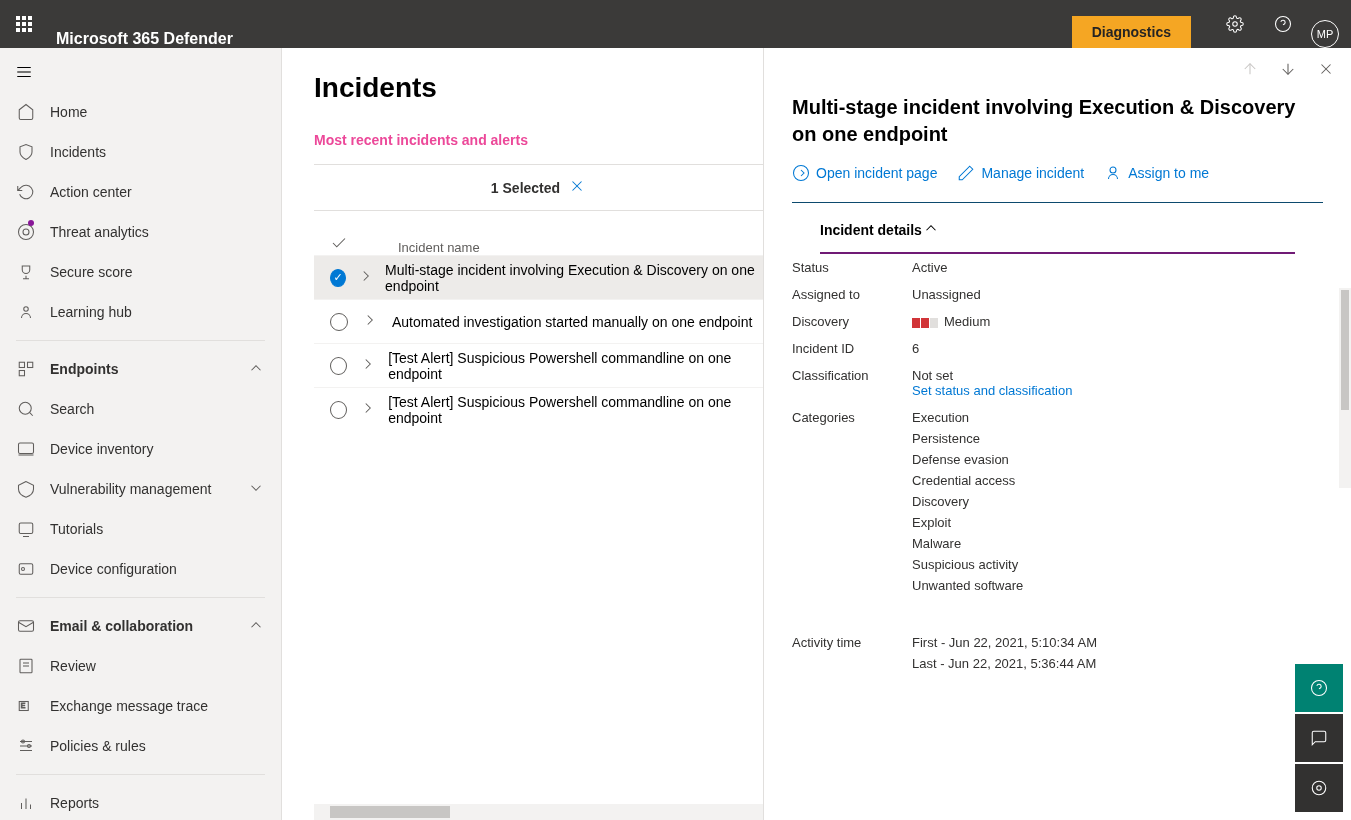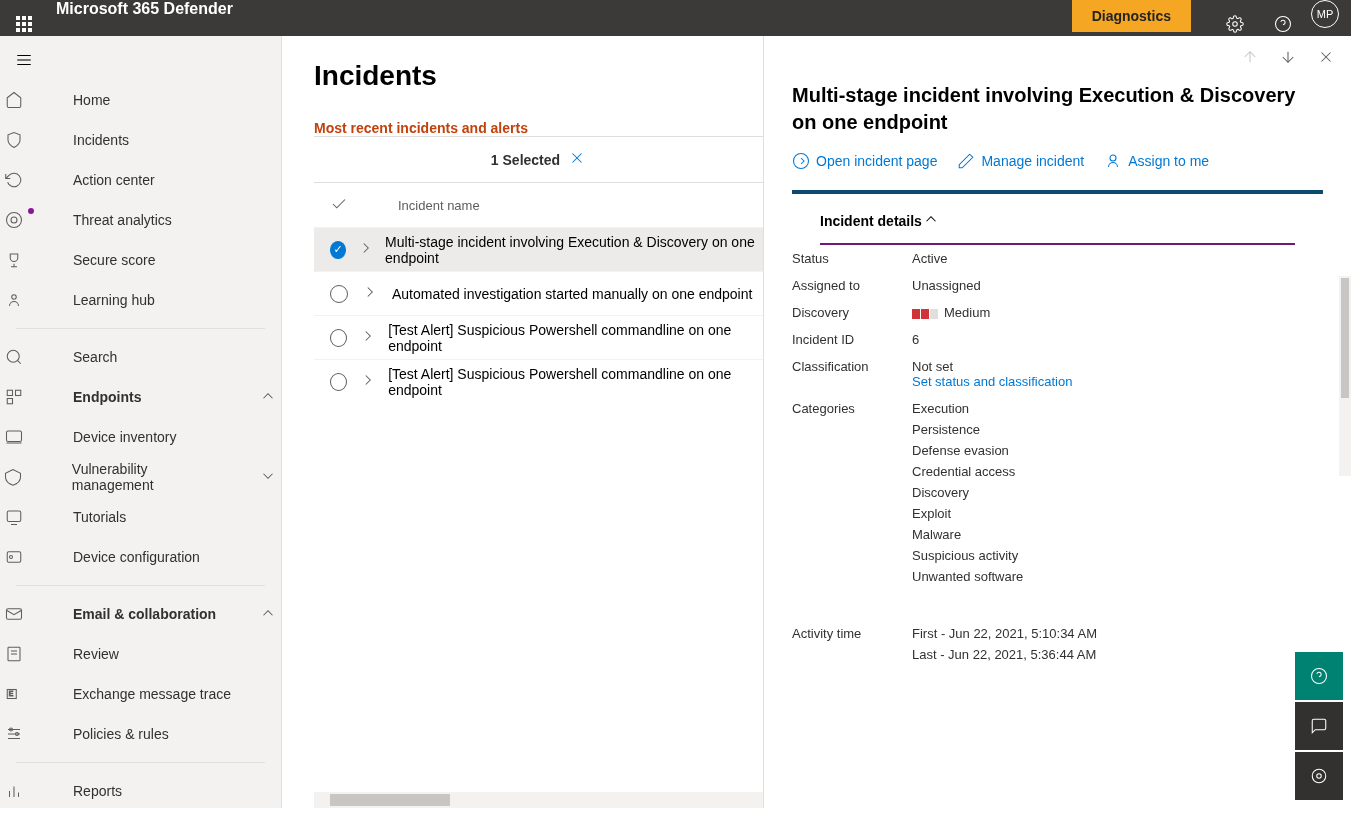--- a/index.html
+++ b/index.html
@@ -1,56 +1,56 @@
 <!DOCTYPE html>
 <html><head>
 <meta charset="utf-8">
 <style>
 * { margin: 0; padding: 0; box-sizing: border-box; font-family: 'Segoe UI', sans-serif; }
 body { width: 1351px; height: 820px; overflow: hidden; background: #fff; }
-.header { height: 36px; background: #3b3a39; display: flex; align-items: flex-start; color: #fff; }
+.header { height: 48px; background: #3b3a39; display: flex; align-items: flex-end; color: #fff; }
 .waffle { width: 48px; height: 48px; display: flex; align-items: center; justify-content: center; cursor: pointer; }
 .waffle-grid { display: grid; grid-template-columns: repeat(3, 4px); grid-template-rows: repeat(3, 4px); gap: 2px; }
 .waffle-grid span { background: #fff; width: 4px; height: 4px; }
 .app-title { font-size: 16px; font-weight: 600; margin-left: 8px; }
 .header-spacer { flex: 1; }
 .diag-btn { background: #f5a623; color: #252423; font-weight: 600; padding: 8px 20px; font-size: 14px; border: none; margin-right: 20px; cursor: pointer; }
 .header-icon { width: 48px; height: 48px; display: flex; align-items: center; justify-content: center; cursor: pointer; }
 .avatar { width: 28px; height: 28px; border-radius: 50%; border: 1px solid #fff; display: flex; align-items: center; justify-content: center; font-size: 11px; margin: 0 12px 0 4px; }
 .body { display: flex; height: 772px; }
 .sidebar { width: 282px; background: #f3f2f1; border-right: 1px solid #e1dfdd; overflow-y: auto; padding-top: 4px; }
 .hamburger { width: 48px; height: 40px; display: flex; align-items: center; justify-content: center; cursor: pointer; }
-.nav-item { display: flex; align-items: center; height: 40px; padding: 0 4px; cursor: pointer; font-size: 14px; color: #323130; position: relative; gap: 35px; }
+.nav-item { display: flex; align-items: center; height: 40px; padding: 0 16px; cursor: pointer; font-size: 14px; color: #323130; position: relative; }
 .nav-item .icon { width: 20px; height: 20px; margin-right: 14px; display: flex; align-items: center; justify-content: center; color: #605e5c; }
 .nav-item.section { font-weight: 600; }
 .nav-item .chev { margin-left: auto; color: #605e5c; }
 .nav-sep { border-top: 1px solid #e1dfdd; margin: 8px 16px; }
 .badge-dot { position: absolute; left: 28px; top: 8px; width: 6px; height: 6px; background: #881798; border-radius: 50%; }
 .main { flex: 1; position: relative; display: flex; }
 .content { flex: 1; padding: 24px 0 0 32px; overflow: hidden; }
 .page-title { font-size: 28px; font-weight: 600; margin-bottom: 28px; }
-.tab-row { border-bottom: 1px solid #e1dfdd; font-size: 14px; color: #c2410c; padding-bottom: 0; font-weight: 600; margin-top: 15px; }
+.tab-row { border-bottom: 1px solid #e1dfdd; font-size: 14px; color: #ec4899; padding-bottom: 16px; font-weight: 600; margin-top: 15px; }
 .sel-bar { display: flex; align-items: center; justify-content: center; padding: 12px 0; border-bottom: 1px solid #e1dfdd; font-size: 14px; font-weight: 600; color: #323130; }
 .sel-bar .x { color: #0078d4; margin-left: 8px; cursor: pointer; }
-.table-head { display: flex; align-items: center; height: 44px; font-size: 13px; color: #605e5c; padding-left: 16px; }
+.table-head { display: flex; align-items: flex-end; height: 44px; font-size: 13px; color: #605e5c; padding-left: 16px; }
 .th-check { width: 44px; }
 .th-name { margin-left: 24px; }
 .row { display: flex; align-items: center; height: 44px; font-size: 14px; border-top: 1px solid #f3f2f1; padding-left: 16px; cursor: pointer; }
 .row.selected { background: #edebe9; }
 .row .circle { width: 18px; height: 18px; border-radius: 50%; border: 1px solid #605e5c; }
 .row.selected .circle { background: #0078d4; border-color: #0078d4; color: #fff; display: flex; align-items: center; justify-content: center; font-size: 11px; }
 .row .expand { width: 44px; text-align: center; color: #605e5c; }
 .scroll-h { position: absolute; bottom: 0; left: 32px; right: 0; height: 16px; background: #f3f2f1; }
 .scroll-h-thumb { position: absolute; left: 16px; top: 2px; width: 120px; height: 12px; background: #c8c6c4; }
 .panel { width: 588px; background: #fff; border-left: 1px solid #e1dfdd; display: flex; flex-direction: column; position: relative; }
 .panel-top { display: flex; justify-content: flex-end; padding: 12px 16px 0; gap: 20px; color: #605e5c; }
 .panel-top span { cursor: pointer; }
 .panel-top .disabled { color: #c8c6c4; }
 .panel-title { font-size: 20px; font-weight: 600; padding: 12px 28px 16px; line-height: 1.35; }
-.panel-actions { display: flex; gap: 20px; padding: 0 28px 20px; font-size: 14px; border-bottom: 4px solid #0c4a6e; margin: 0 28px 0 28px; padding-left: 0; padding-right: 0; }
+.panel-actions { display: flex; gap: 20px; padding: 0 28px 20px; font-size: 14px; border-bottom: 1px solid #0c4a6e; margin: 0 28px 0 28px; padding-left: 0; padding-right: 0; }
 .panel-actions a { color: #0078d4; display: flex; align-items: center; gap: 6px; cursor: pointer; }
 .section-head { display: flex; align-items: center; padding: 16px 28px 12px; font-size: 14px; font-weight: 600; border-bottom: 2px solid #701a75; margin: 0 28px; padding-left: 0; padding-right: 0; }
 .details-body { padding: 0 28px; overflow-y: auto; flex: 1; position: relative; }
 .detail-row { display: flex; padding: 6px 0; font-size: 13px; }
 .detail-label { width: 120px; color: #323130; }
 .detail-val { flex: 1; color: #323130; }
 .sev-bars { display: inline-flex; gap: 1px; margin-right: 6px; vertical-align: middle; }
 .sev-bars span { width: 8px; height: 10px; background: #d13438; }
 .sev-bars span.off { background: #e1dfdd; }
 .cat-list div { margin-bottom: 6px; font-size: 13px; }
@@ -154,41 +154,41 @@
     <div class="nav-item">
         <span class="icon">
           <svg viewBox="0 0 24 24">
             <circle cx="12" cy="8" r="3"></circle>
             <path d="M6 20a6 6 0 0 1 12 0"></path>
           </svg>
         </span>
         <span>Learning hub</span>
       </div>
     <div class="nav-sep"></div>
-    <div class="nav-item">
-        <span class="icon">
-          <svg viewBox="0 0 24 24">
-            <circle cx="11" cy="11" r="8"></circle>
-            <line x1="21" y1="21" x2="16.65" y2="16.65"></line>
-          </svg>
-        </span>
-        <span>Search</span>
-      </div>
     <div class="nav-item section">
         <span class="icon">
           <svg viewBox="0 0 24 24">
             <rect x="3" y="3" width="7" height="7"></rect>
             <rect x="14" y="3" width="7" height="7"></rect>
             <rect x="3" y="14" width="7" height="7"></rect>
           </svg>
         </span>
         <span>Endpoints</span>
         <span class="chev"><svg viewBox="0 0 24 24">
             <polyline points="18 15 12 9 6 15"></polyline>
           </svg></span>
+      </div>
+    <div class="nav-item">
+        <span class="icon">
+          <svg viewBox="0 0 24 24">
+            <circle cx="11" cy="11" r="8"></circle>
+            <line x1="21" y1="21" x2="16.65" y2="16.65"></line>
+          </svg>
+        </span>
+        <span>Search</span>
       </div>
     <div class="nav-item">
         <span class="icon">
           <svg viewBox="0 0 24 24">
             <rect x="2" y="4" width="20" height="14" rx="2"></rect>
             <line x1="2" y1="20" x2="22" y2="20"></line>
           </svg>
         </span>
         <span>Device inventory</span>
       </div>

